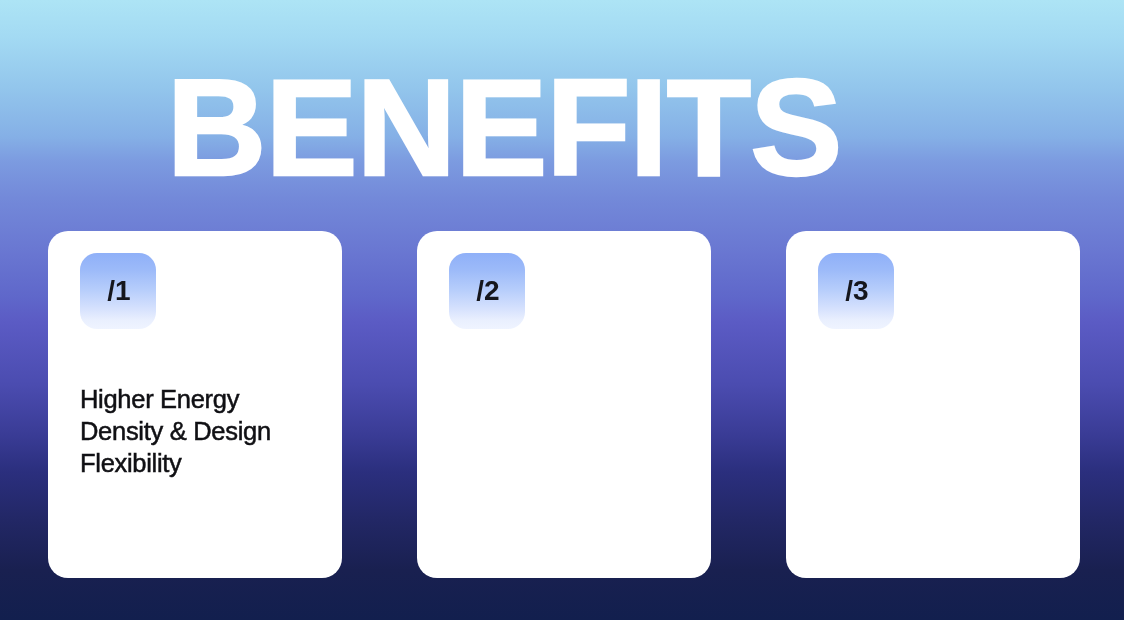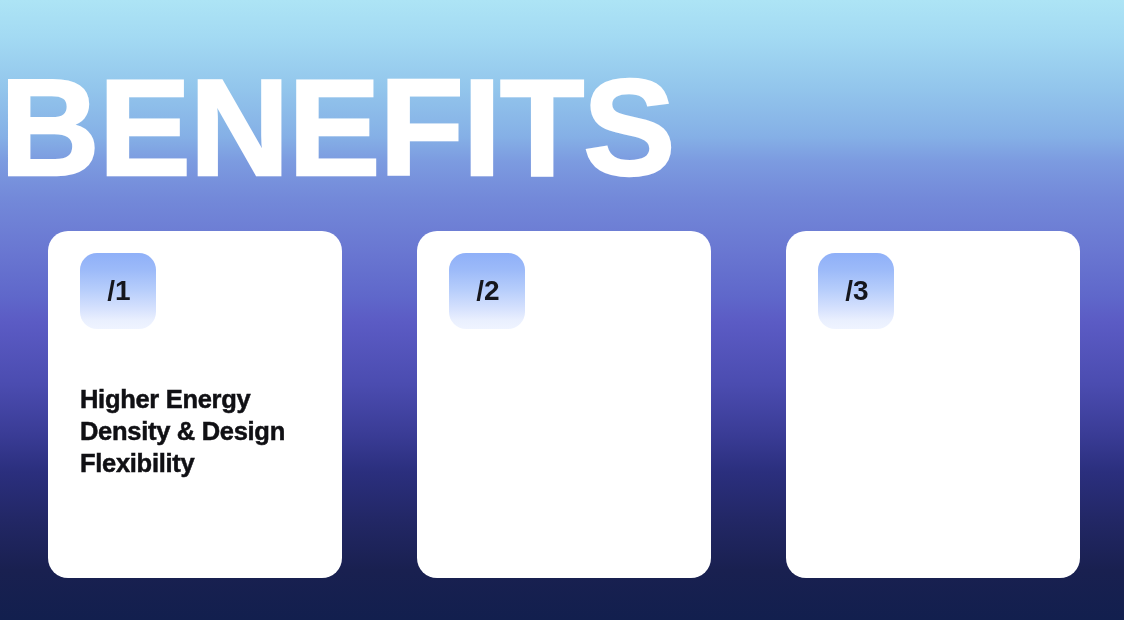--- a/index.html
+++ b/index.html
@@ -39,20 +39,21 @@
         #192050 92%,
         #121f4e 100%
       );
   }
 
   .headline {
     position: absolute;
     left: 0;
     top: 58px;
     width: 1008px;
+    text-align: center;
     color: #ffffff;
     font-family: "Liberation Sans", sans-serif;
     font-size: 138px;
     font-weight: 700;
     line-height: 138px;
     letter-spacing: -1px;
     -webkit-text-stroke: 2.5px #ffffff;
     white-space: nowrap;
     user-select: none;
   }
@@ -110,21 +111,21 @@
     user-select: none;
   }
 
   .card-title {
     position: absolute;
     left: 32px;
     top: 152px;
     width: 236px;
     font-family: "Liberation Sans", sans-serif;
     font-size: 25.5px;
-    font-weight: 700;
+    font-weight: 400;
     line-height: 32px;
     letter-spacing: -0.3px;
     color: #101014;
     -webkit-text-stroke: 0.5px #101014;
     white-space: pre-line;
   }
 
   .card-title.upper {
     letter-spacing: 0px;
   }

